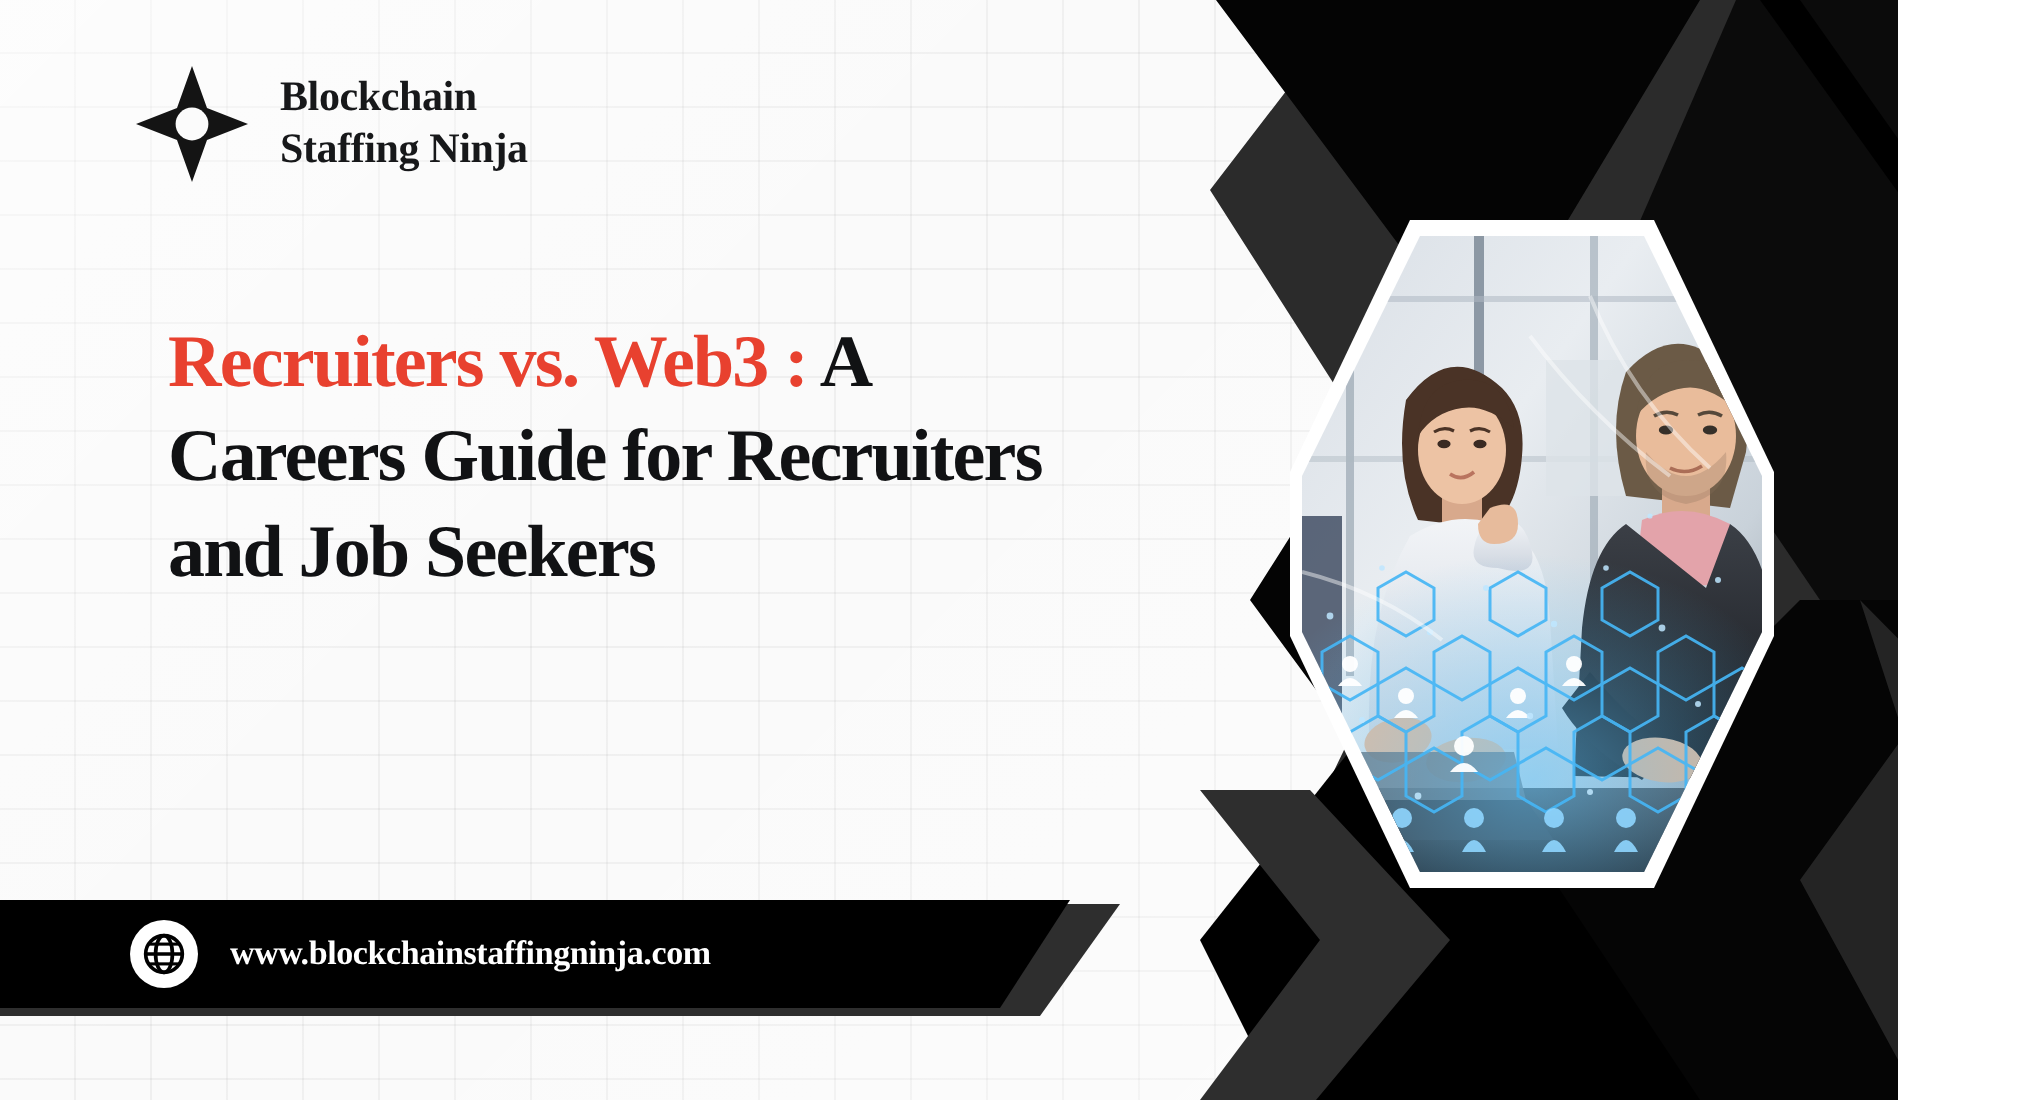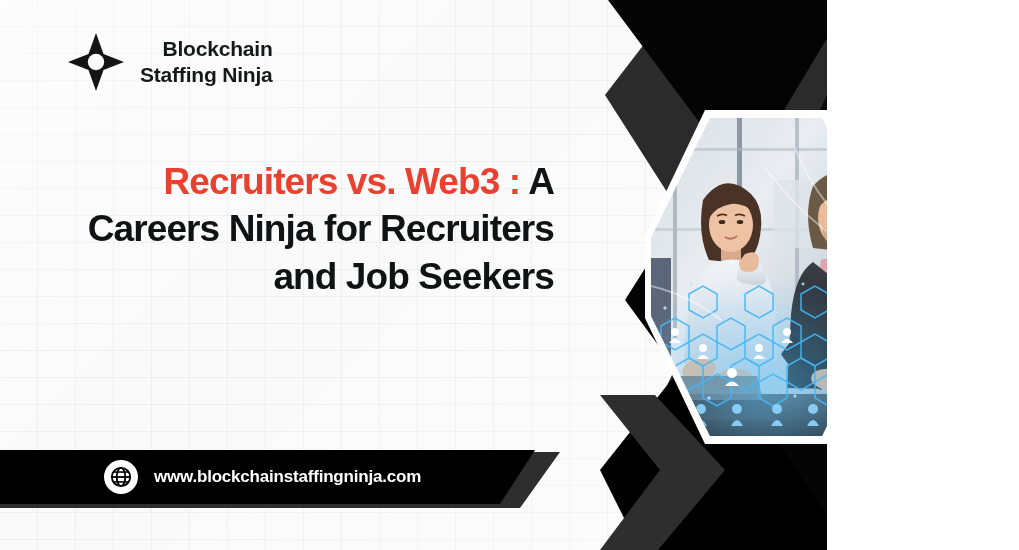--- a/index.html
+++ b/index.html
@@ -2,26 +2,25 @@
 <html><head>
 <meta charset="utf-8">
 <style>
   html, body {
     margin: 0;
     padding: 0;
     background: #ffffff;
   }
   .banner {
     position: relative;
-    width: 827px;
+    width: 949px;
     height: 550px;
     overflow: hidden;
     background: #fbfbfb;
-    font-family: Liberation Sans, sans-serif;
-    text-align: right;
+    font-family: Liberation Serif, serif;
   }
 
   
   .grid-bg {
     position: absolute;
     inset: 0;
     background-color: #fafafa;
     background-image:
       linear-gradient(to right, rgba(0,0,0,0.045) 1px, transparent 1px),
       linear-gradient(to bottom, rgba(0,0,0,0.045) 1px, transparent 1px);
@@ -105,21 +104,21 @@
   }
   .footer-bar svg { display:block; }
   .footer-content {
     position: absolute;
     left: 0;
     top: 450px;
     height: 54px;
     display: flex;
     align-items: center;
     gap: 16px;
-    padding-left: 104px;
+    padding-left: 65px;
   }
   .globe-badge {
     width: 34px;
     height: 34px;
     border-radius: 50%;
     background: #ffffff;
     display: flex;
     align-items: center;
     justify-content: center;
     flex: none;
@@ -364,21 +363,21 @@
     <svg class="logo-mark" viewBox="0 0 56 58">
       <path d="M28 0 L35.5 21 L56 29 L35.5 37 L28 58 L20.5 37 L0 29 L20.5 21 Z" fill="#141414"></path>
       <circle cx="28" cy="29" r="8.2" fill="#fbfbfb"></circle>
     </svg>
     <div class="logo-text">Blockchain
 Staffing Ninja</div>
   </div>
 
   <div class="headline">
     <span class="accent">Recruiters vs. Web3 :</span>
-    <span>A Careers Ninja for Recruiters and Job Seekers</span>
+    <span>A Careers Guide for Recruiters and Job Seekers</span>
   </div>
 
   <div class="footer-shadow">
     <svg width="600" height="56" viewBox="0 0 600 56">
       <polygon points="0,0 560,0 520,56 0,56" fill="#2e2e2e"></polygon>
     </svg>
   </div>
 
   <div class="footer-bar">
     <svg width="560" height="54" viewBox="0 0 560 54">

